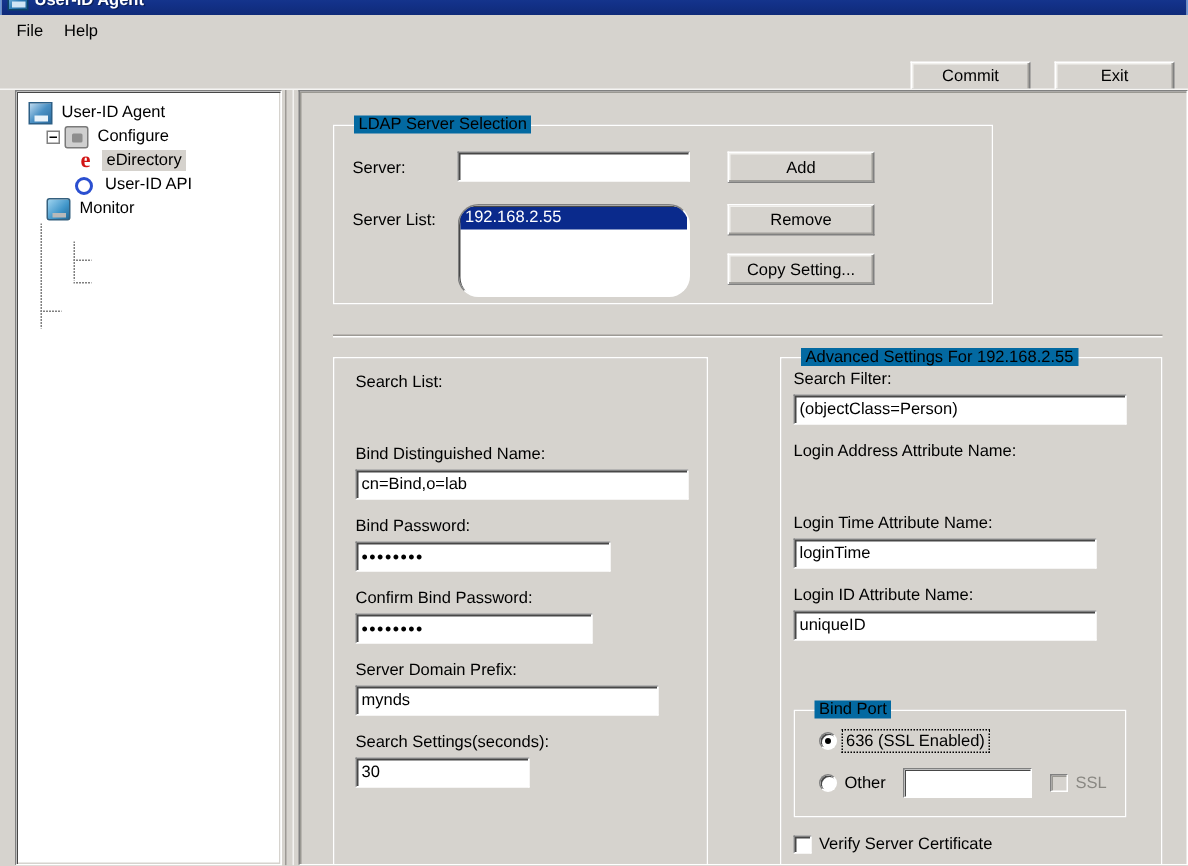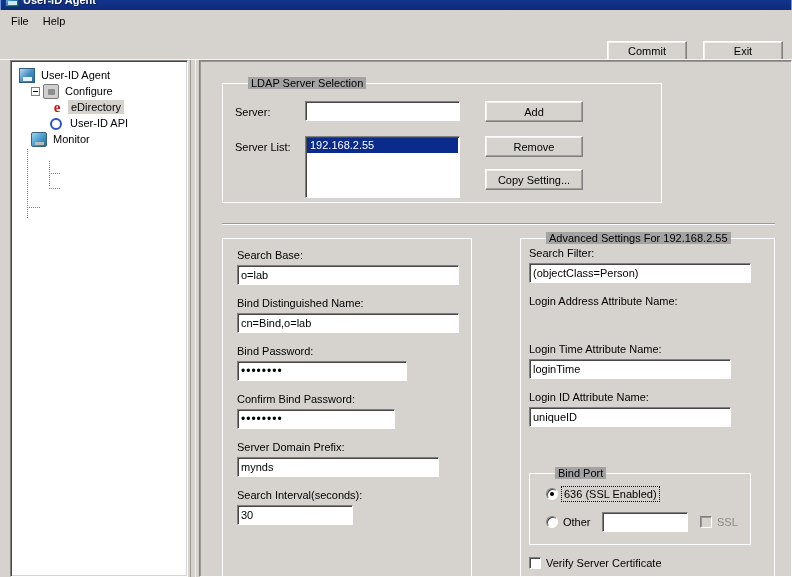--- a/index.html
+++ b/index.html
@@ -211,22 +211,22 @@
     position: absolute;
     border: 1px solid #a4a09b;
     border-top-color: #a4a09b;
   }
   .group-inner {
     position: absolute; left: -1px; top: -1px; right: -1px; bottom: -1px;
     border: 1px solid #ffffff;
     pointer-events: none;
   }
   .group-title {
-    position: absolute; top: -7px; left: 25px;
-    background: #a3a3a3;
+    position: absolute; top: -7px; left: 13px;
+    background: #0369a1;
     padding: 0 3px;
     font-size: 11px; color: #000;
     white-space: nowrap;
     z-index: 2;
   }
 
   .grp-ldap     { left: 22px;  top: 22px;  width: 440px; height: 120px; }
   .grp-basic    { left: 22px;  top: 177px; width: 250px; height: 340px; }
   .grp-advanced { left: 320px; top: 177px; width: 255px; height: 340px; }
   .grp-bindport { left: 8px;   top: 234px; width: 222px; height: 72px; }
@@ -374,50 +374,49 @@
   <div class="contentpanel">
 
     <div class="group grp-ldap">
       <div class="group-inner"></div>
       <div class="group-title">LDAP Server Selection</div>
 
       <div class="lbl" style="left:12px; top:22px;">Server:</div>
       <div class="txt" style="left:82px; top:17px; width:155px; height:20px;"></div>
 
       <div class="lbl" style="left:12px; top:57px;">Server List:</div>
-      <div class="listbox" style="left:82px; top:52px; width:155px; height:62px;">
+      <div class="listbox" style="left:82px; top:52px; width:155px; height:62px;border-radius:14px;">
         <div class="listitem selected">192.168.2.55</div>
       </div>
 
       <button class="btn btn-side" style="left:262px; top:17px;">Add</button>
       <button class="btn btn-side" style="left:262px; top:52px;">Remove</button>
       <button class="btn btn-side" style="left:262px; top:85px;">Copy Setting...</button>
     </div>
 
     <div class="hsep"></div>
 
     <div class="group grp-basic">
       <div class="group-inner"></div>
 
-      <div class="lbl" style="left:14px; top:10px;">Search Base:</div>
-      <div class="txt" style="left:14px; top:26px; width:222px; height:20px;">o=lab</div>
+      <div class="lbl" style="left:14px; top:10px;">Search List:</div>
 
       <div class="lbl" style="left:14px; top:58px;">Bind Distinguished Name:</div>
       <div class="txt" style="left:14px; top:74px; width:222px; height:20px;">cn=Bind,o=lab</div>
 
       <div class="lbl" style="left:14px; top:106px;">Bind Password:</div>
       <div class="txt pwd" style="left:14px; top:122px; width:170px; height:20px;">••••••••</div>
 
       <div class="lbl" style="left:14px; top:154px;">Confirm Bind Password:</div>
       <div class="txt pwd" style="left:14px; top:170px; width:158px; height:20px;">••••••••</div>
 
       <div class="lbl" style="left:14px; top:202px;">Server Domain Prefix:</div>
       <div class="txt" style="left:14px; top:218px; width:202px; height:20px;">mynds</div>
 
-      <div class="lbl" style="left:14px; top:250px;">Search Interval(seconds):</div>
+      <div class="lbl" style="left:14px; top:250px;">Search Settings(seconds):</div>
       <div class="txt" style="left:14px; top:266px; width:116px; height:20px;">30</div>
     </div>
 
     <div class="group grp-advanced">
       <div class="group-inner"></div>
       <div class="group-title">Advanced Settings For 192.168.2.55</div>
 
       <div class="lbl" style="left:8px; top:8px;">Search Filter:</div>
       <div class="txt" style="left:8px; top:24px; width:222px; height:20px;">(objectClass=Person)</div>
 

